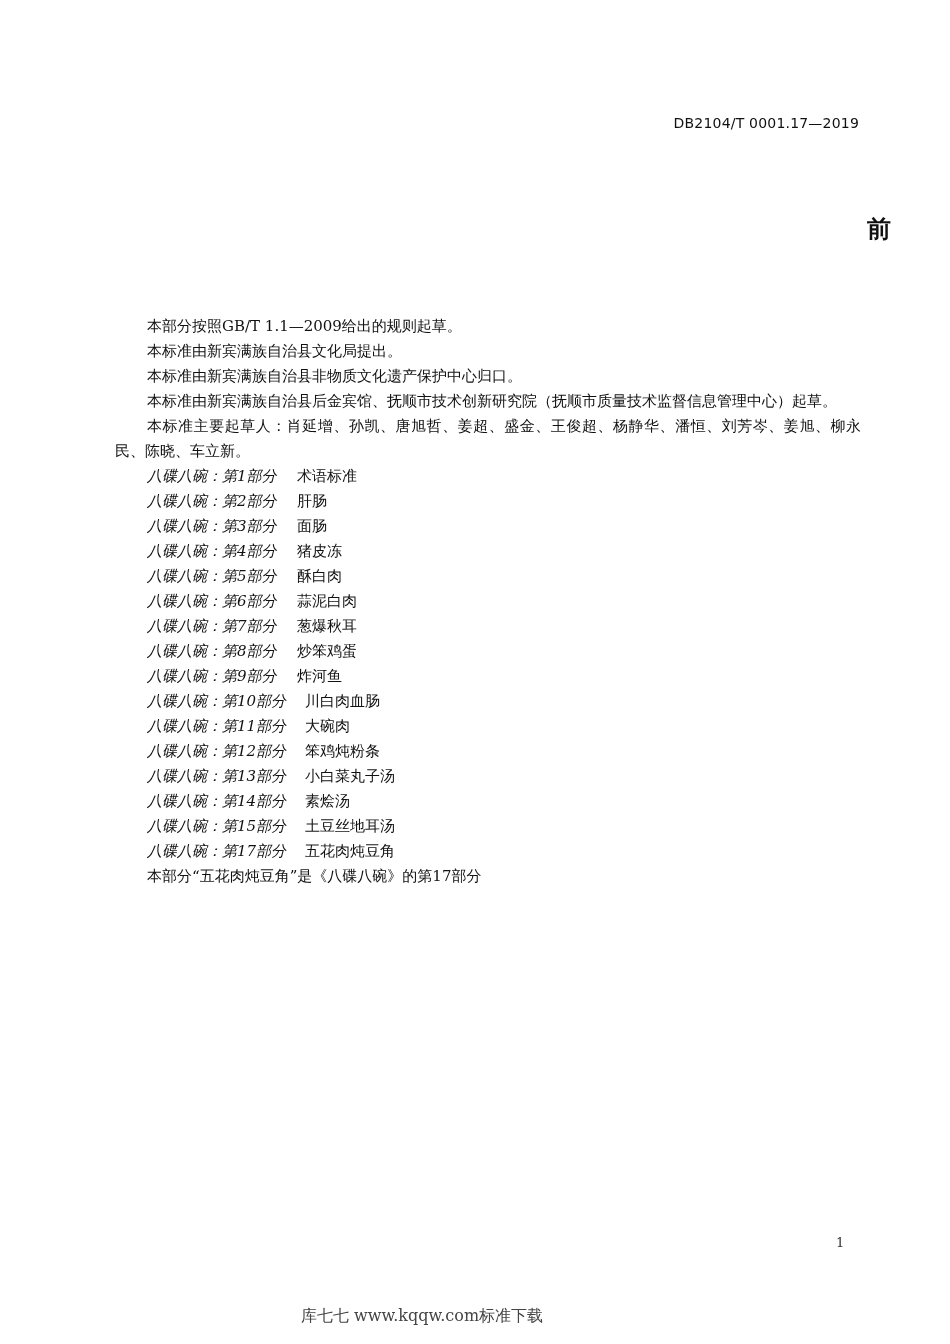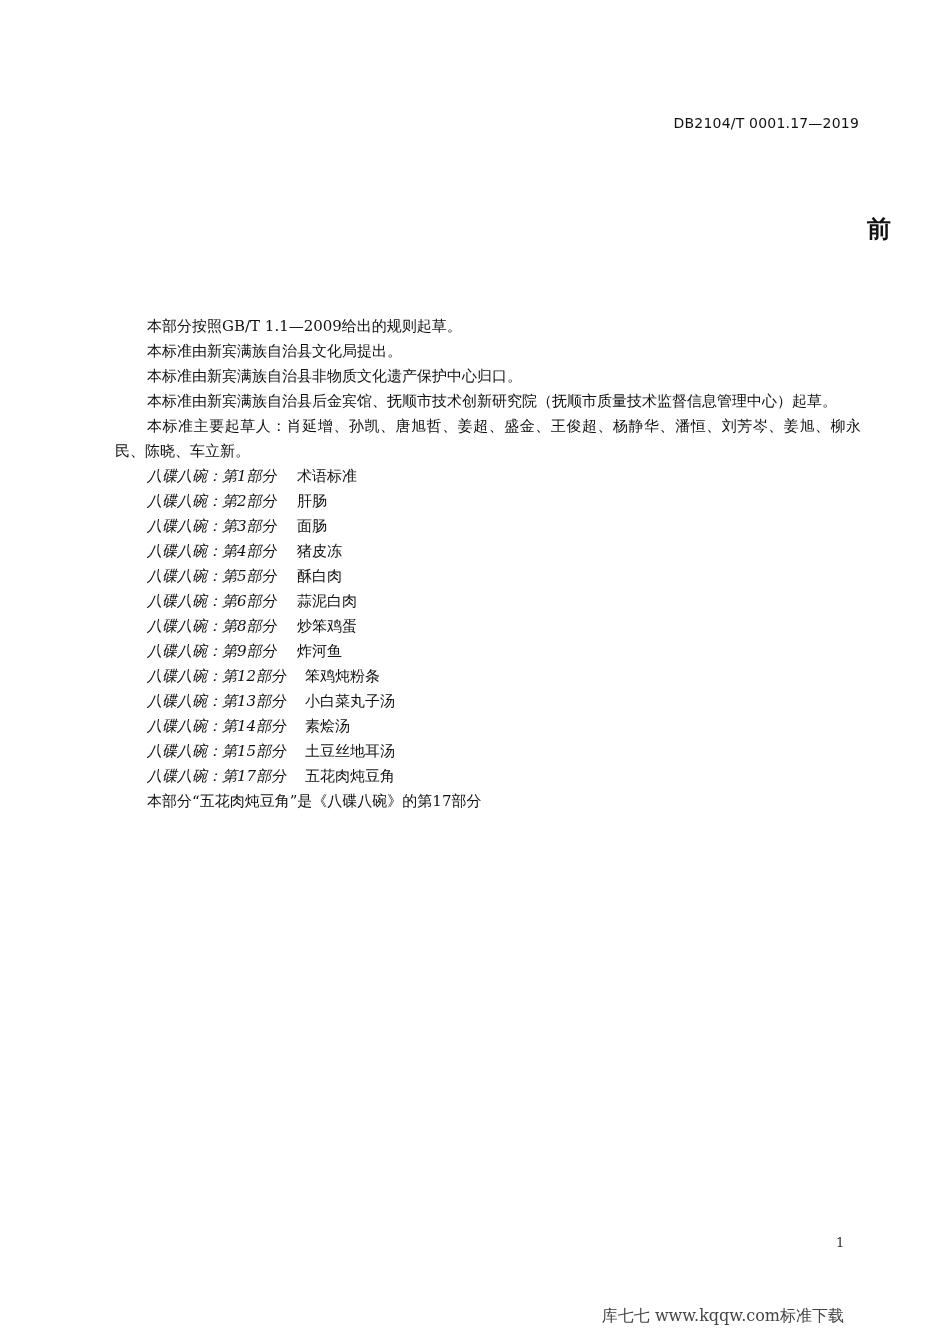--- a/index.html
+++ b/index.html
@@ -65,21 +65,21 @@
       top: 1235px;
       left: 836px;
       font-size: 13px;
       color: #333;
     }
     .footer {
       position: absolute;
       top: 1306px;
       left: 0;
       width: 844px;
-      text-align: right;
+      text-align: center;
       font-size: 16px;
       color: #444;
     }
   </style>
 </head>
 <body>
 
 <div>
 
   <div class="doc-code">DB2104/T 0001.17—2019</div>
@@ -94,22 +94,25 @@
     <p class="para">本标准由新宾满族自治县非物质文化遗产保护中心归口。</p>
     <p class="para">本标准由新宾满族自治县后金宾馆、抚顺市技术创新研究院（抚顺市质量技术监督信息管理中心）起草。</p>
     <p class="para">本标准主要起草人：肖延增、孙凯、唐旭哲、姜超、盛金、王俊超、杨静华、潘恒、刘芳岑、姜旭、柳永民、陈晓、车立新。</p>
 
     <p class="list-item"><span class="part">八碟八碗：第1部分</span><span>术语标准</span></p>
     <p class="list-item"><span class="part">八碟八碗：第2部分</span><span>肝肠</span></p>
     <p class="list-item"><span class="part">八碟八碗：第3部分</span><span>面肠</span></p>
     <p class="list-item"><span class="part">八碟八碗：第4部分</span><span>猪皮冻</span></p>
     <p class="list-item"><span class="part">八碟八碗：第5部分</span><span>酥白肉</span></p>
     <p class="list-item"><span class="part">八碟八碗：第6部分</span><span>蒜泥白肉</span></p>
+    <p class="list-item"><span class="part">八碟八碗：第7部分</span><span>葱爆秋耳</span></p>
     <p class="list-item"><span class="part">八碟八碗：第8部分</span><span>炒笨鸡蛋</span></p>
     <p class="list-item"><span class="part">八碟八碗：第9部分</span><span>炸河鱼</span></p>
+    <p class="list-item"><span class="part wide">八碟八碗：第10部分</span><span>川白肉血肠</span></p>
+    <p class="list-item"><span class="part wide">八碟八碗：第11部分</span><span>大碗肉</span></p>
     <p class="list-item"><span class="part wide">八碟八碗：第12部分</span><span>笨鸡炖粉条</span></p>
     <p class="list-item"><span class="part wide">八碟八碗：第13部分</span><span>小白菜丸子汤</span></p>
     <p class="list-item"><span class="part wide">八碟八碗：第14部分</span><span>素烩汤</span></p>
     <p class="list-item"><span class="part wide">八碟八碗：第15部分</span><span>土豆丝地耳汤</span></p>
     <p class="list-item"><span class="part wide">八碟八碗：第17部分</span><span>五花肉炖豆角</span></p>
 
     <p class="para">本部分“五花肉炖豆角”是《八碟八碗》的第17部分</p>
   </div>
 
   <div class="page-number">1</div>

